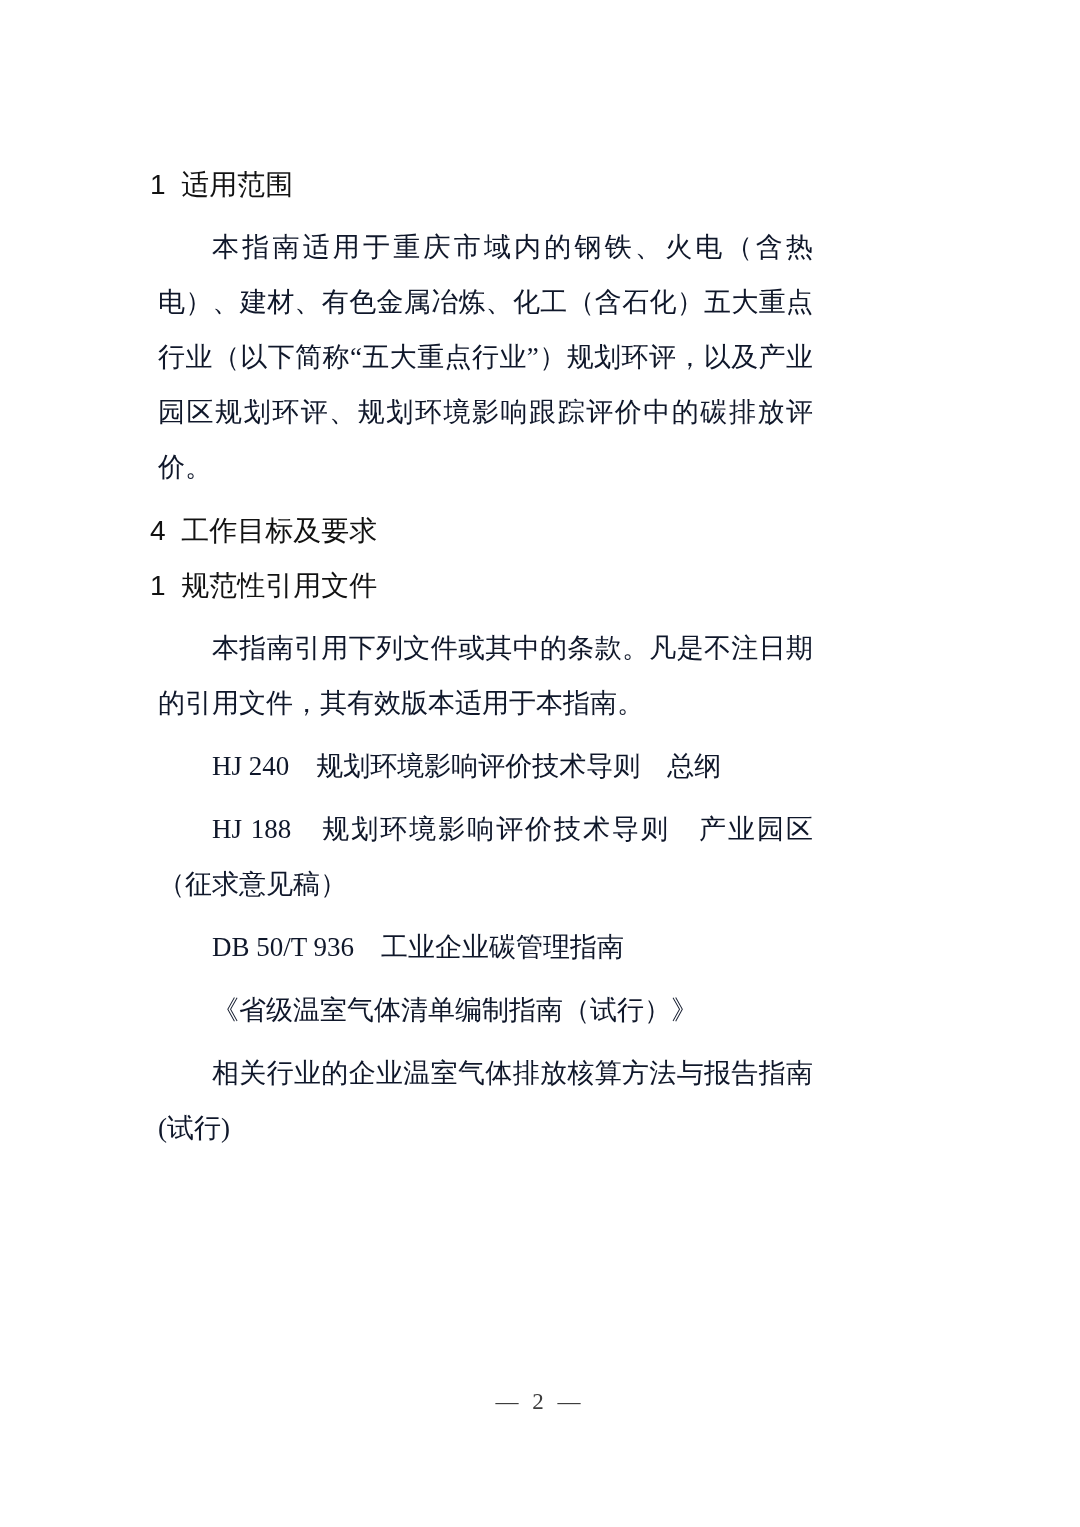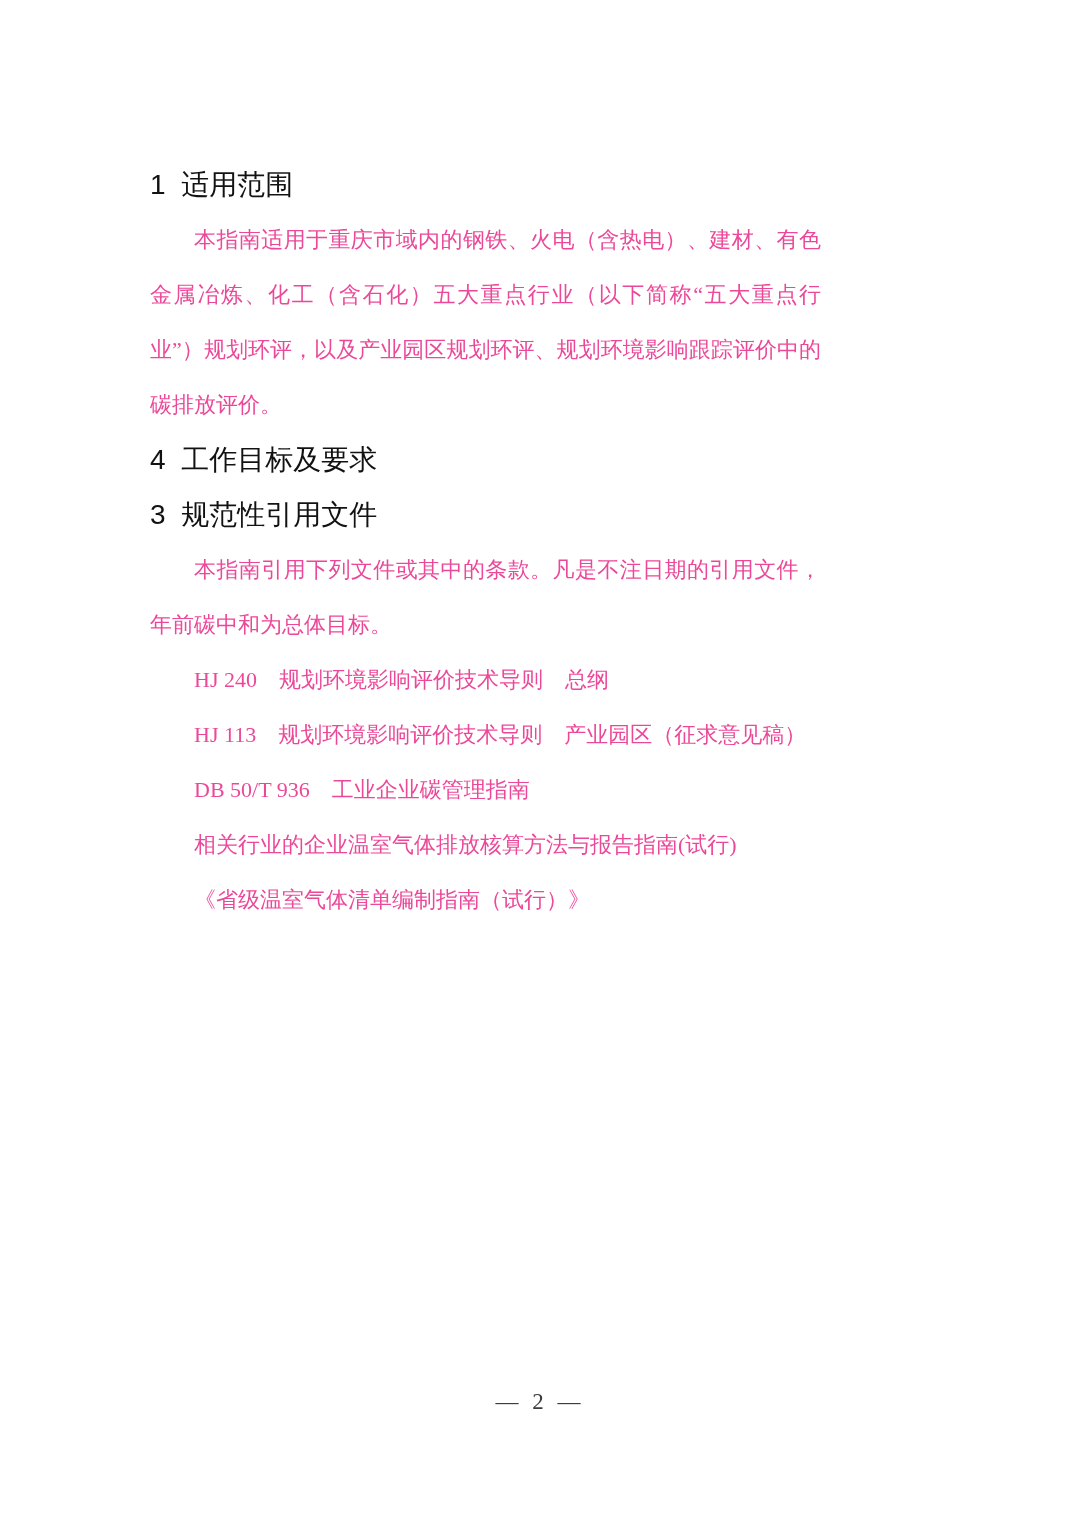--- a/index.html
+++ b/index.html
@@ -21,27 +21,27 @@
   .section-heading {
     margin: 0;
     font-size: 28px;
     font-weight: 500;
     line-height: 55px;
     font-family: "Liberation Sans", sans-serif;
     color: #121212;
     white-space: pre-wrap;
   }
   .body-paragraph {
-    margin: 0;
-    font-size: 22px;
+    margin: 8px;
+    font-size: 27px;
     line-height: 55px;
     text-align: justify;
     text-indent: 2em;
     font-family: "Liberation Serif", serif;
-    color: #ec4899;
+    color: #0f172a;
     white-space: pre-wrap;
   }
   .page-footer {
     position: absolute;
     top: 1386px;
     left: 0;
     width: 1080px;
     text-align: center;
   }
   .page-number {
@@ -61,26 +61,26 @@
   <section>
     <h2 class="section-heading">1  适用范围</h2>
     <p class="body-paragraph">本指南适用于重庆市域内的钢铁、火电（含热电）、建材、有色金属冶炼、化工（含石化）五大重点行业（以下简称“五大重点行业”）规划环评，以及产业园区规划环评、规划环境影响跟踪评价中的碳排放评价。</p>
   </section>
 
   <section>
     <h2 class="section-heading">4  工作目标及要求</h2>
   </section>
 
   <section>
-    <h2 class="section-heading">3  规范性引用文件</h2>
-    <p class="body-paragraph">本指南引用下列文件或其中的条款。凡是不注日期的引用文件，年前碳中和为总体目标。</p>
+    <h2 class="section-heading">1  规范性引用文件</h2>
+    <p class="body-paragraph">本指南引用下列文件或其中的条款。凡是不注日期的引用文件，其有效版本适用于本指南。</p>
     <p class="body-paragraph">HJ 240　规划环境影响评价技术导则　总纲</p>
-    <p class="body-paragraph">HJ 113　规划环境影响评价技术导则　产业园区（征求意见稿）</p>
+    <p class="body-paragraph">HJ 188　规划环境影响评价技术导则　产业园区（征求意见稿）</p>
     <p class="body-paragraph">DB 50/T 936　工业企业碳管理指南</p>
+    <p class="body-paragraph">《省级温室气体清单编制指南（试行）》</p>
     <p class="body-paragraph">相关行业的企业温室气体排放核算方法与报告指南(试行)</p>
-    <p class="body-paragraph">《省级温室气体清单编制指南（试行）》</p>
   </section>
 
   <footer class="page-footer">
     <span class="page-number">—  2  —</span>
   </footer>
 
 </main>
 
 </body></html>

